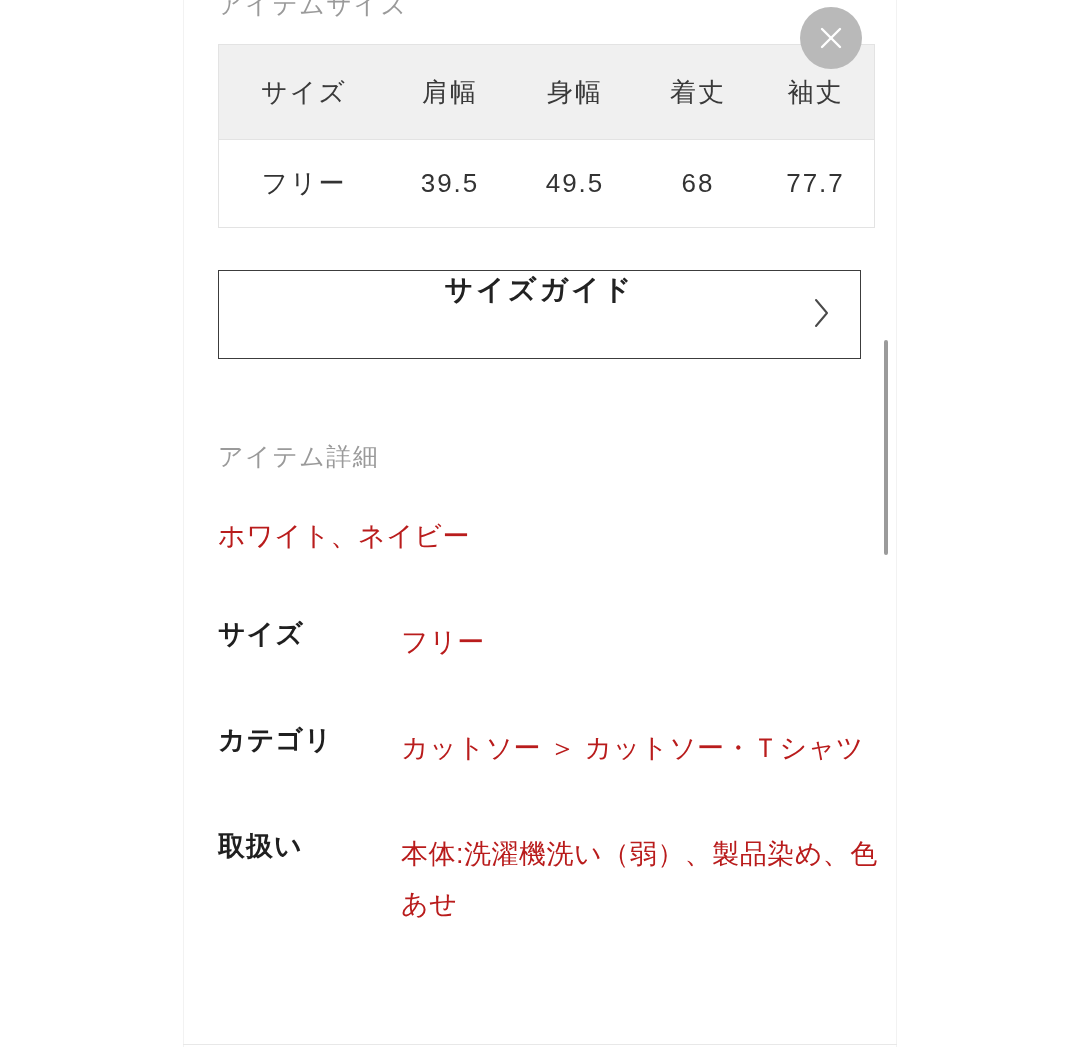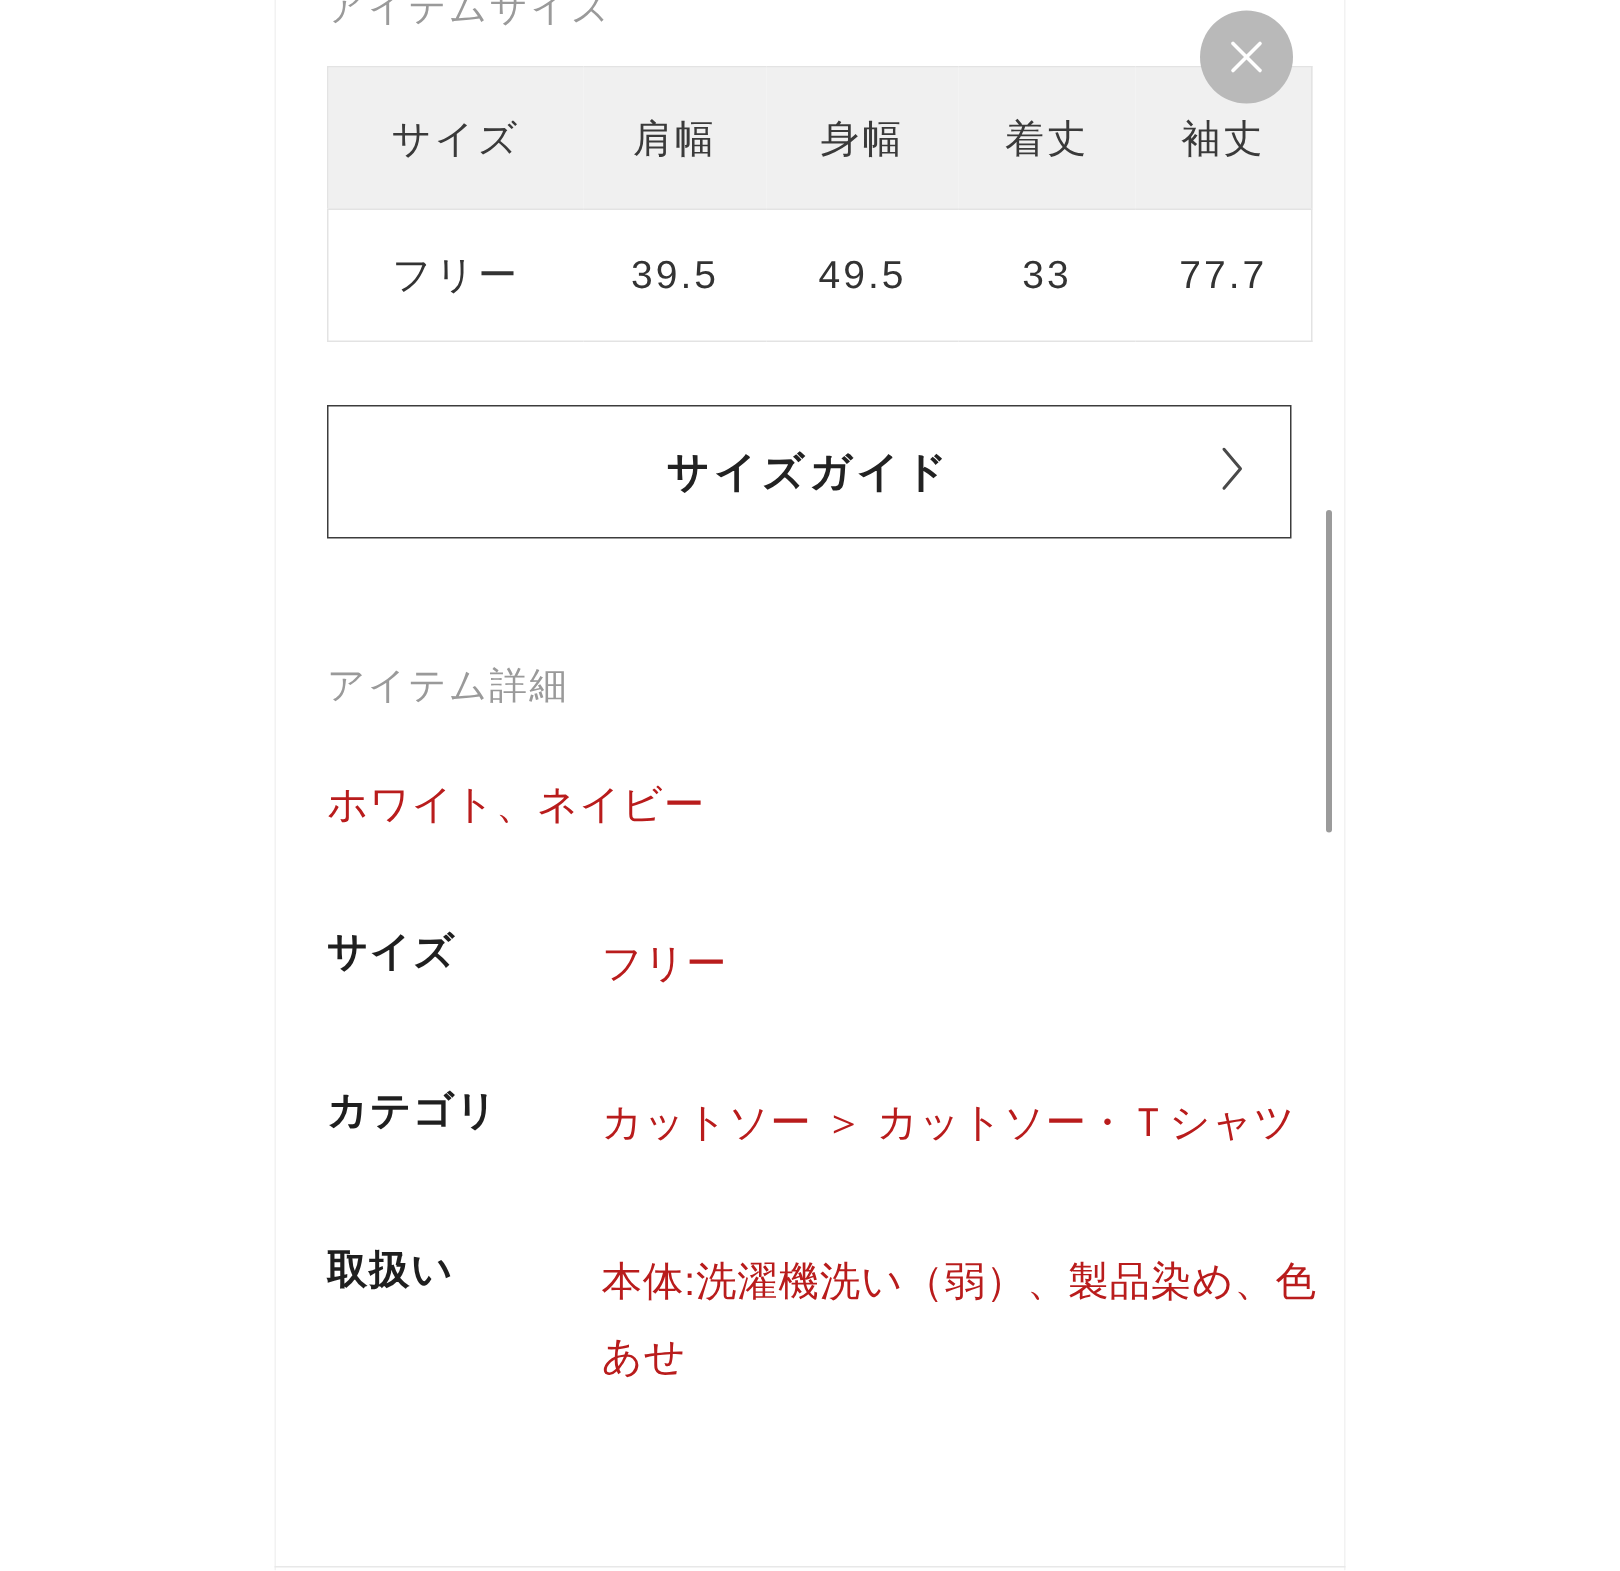--- a/index.html
+++ b/index.html
@@ -100,21 +100,20 @@
   .size-guide {
     position: absolute;
     left: 218px;
     top: 270px;
     width: 643px;
     height: 89px;
     box-sizing: border-box;
     border: 1px solid #3c3c3c;
     background: #ffffff;
     display: flex;
-    align-items: center;
     justify-content: center;
     cursor: pointer;
   }
   .size-guide .label {
     font-size: 28px;
     font-weight: bold;
     letter-spacing: 3px;
     color: #222222;
   }
   .size-guide .chevron {
@@ -222,21 +221,21 @@
         <th class="col-2">身幅</th>
         <th class="col-3">着丈</th>
         <th class="col-4">袖丈</th>
       </tr>
     </thead>
     <tbody>
       <tr>
         <td class="col-0">フリー</td>
         <td class="col-1">39.5</td>
         <td class="col-2">49.5</td>
-        <td class="col-3">33</td>
+        <td class="col-3">68</td>
         <td class="col-4">77.7</td>
       </tr>
     </tbody>
   </table>
 
   <div class="size-guide">
     <span class="label">サイズガイド</span>
     <span class="chevron">
       <svg width="20" height="34" viewBox="0 0 20 34" aria-hidden="true">
         <polyline points="4,4 15,17 4,30" fill="none" stroke="#4a4a4a" stroke-width="2" stroke-linecap="round" stroke-linejoin="round"></polyline>

